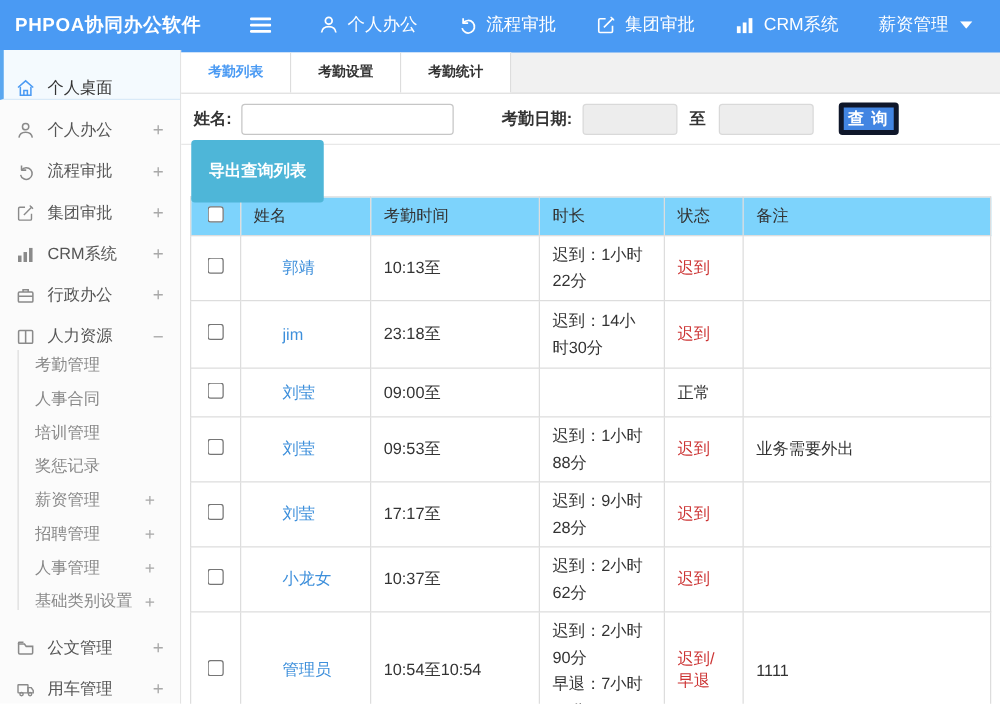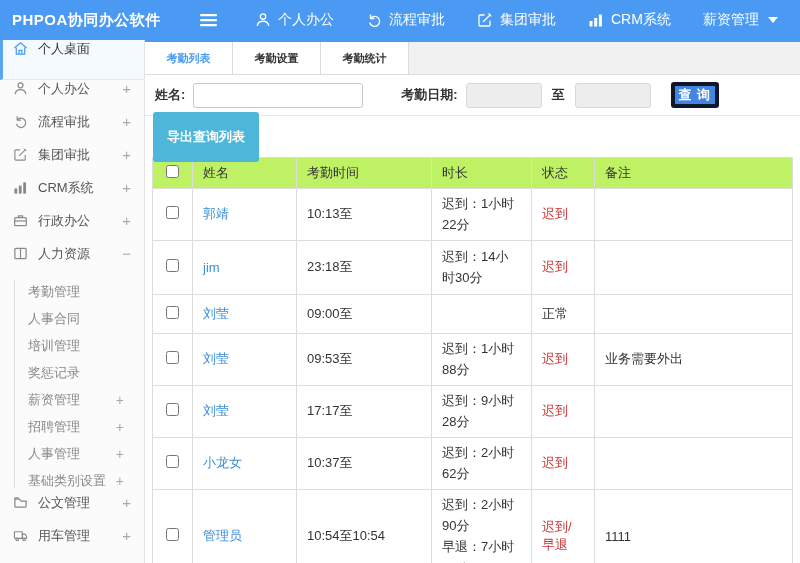--- a/index.html
+++ b/index.html
@@ -15,21 +15,21 @@
   .hamburger { margin-right:38px; display:flex; align-items:center; cursor:pointer; }
   .topnav { display:flex; align-items:center; gap:32px; }
   .nav-item { display:flex; align-items:center; gap:7px; font-size:14px; color:#fff;
     text-decoration:none; cursor:pointer; }
   .nav-item .icon { display:flex; align-items:center; }
   .caret { margin-left:2px; }
 
   
   .sidebar { position:absolute; top:40px; left:0; width:145px; height:523px;
     background:#fbfbfb; border-right:1px solid #e3e3e3; }
-  .side-item { display:flex; align-items:flex-start; height:33px; padding:0 13px 0 12px;
+  .side-item { display:flex; align-items:flex-end; height:33px; padding:0 13px 0 12px;
     color:#555; font-size:13px; cursor:pointer; }
   .side-item.active { height:40px; background:#f4fafe; border-left:3px solid #5aa7f0;
     border-bottom:1px solid #d9eaf8; padding-left:9px; color:#333; }
   .sicon { width:17px; height:17px; margin-right:9px; display:flex; align-items:center;
     justify-content:center; color:#8a8a8a; }
   .side-item.active .sicon { color:#4a9af3; }
   .slabel { flex:1; }
   .toggle { margin-left:auto; color:#a9a9a9; font-size:15px; font-weight:300; }
   .subtree { position:relative; }
   .subtree::before { content:""; position:absolute; left:14px; top:2px; bottom:6px;
@@ -60,27 +60,27 @@
   .btn.query { width:48px; height:26px; background:#4285e2; border:4px solid #0f172a;
     margin-left:20px; letter-spacing:1px; }
 
   .actionbar { height:41px; display:flex; align-items:center; gap:11px; padding:0 8px; }
   .btn.danger { background:#e1493b; padding:8px 14px; }
   .btn.info { background:#4eb6d8; padding:16px 14px; }
 
   table.grid { border-collapse:collapse; table-layout:fixed; width:641px; margin:0 7px; }
   .grid th, .grid td { border:1px solid #ddd; font-size:13px; color:#333;
     padding:4px 10px; text-align:left; vertical-align:middle; font-weight:normal; }
-  .grid thead th { background:#bef264; height:31px; }
+  .grid thead th { background:#7dd3fc; height:31px; }
   .grid td { background:#fff; }
   .grid tr.h40 td { height:39px; }
   .grid tr.h56 td { height:54px; }
   .chk { text-align:center !important; padding:4px 0 !important; }
   .chk input { width:13px; height:13px; cursor:pointer; }
-  .namelink { color:#3d8fdb; text-decoration:none; cursor:pointer; }
+  .namelink { color:#3d8fdb; text-decoration:none; cursor:pointer;margin-left:23px; }
   .dur { white-space:pre-line; line-height:1.65; }
   .status[data-status="late"] { color:#cc3333; }
   .status[data-status="normal"] { color:#333; }
 </style>
 </head>
 <body>
 
 <div class="app">
 
   <header class="topbar">

